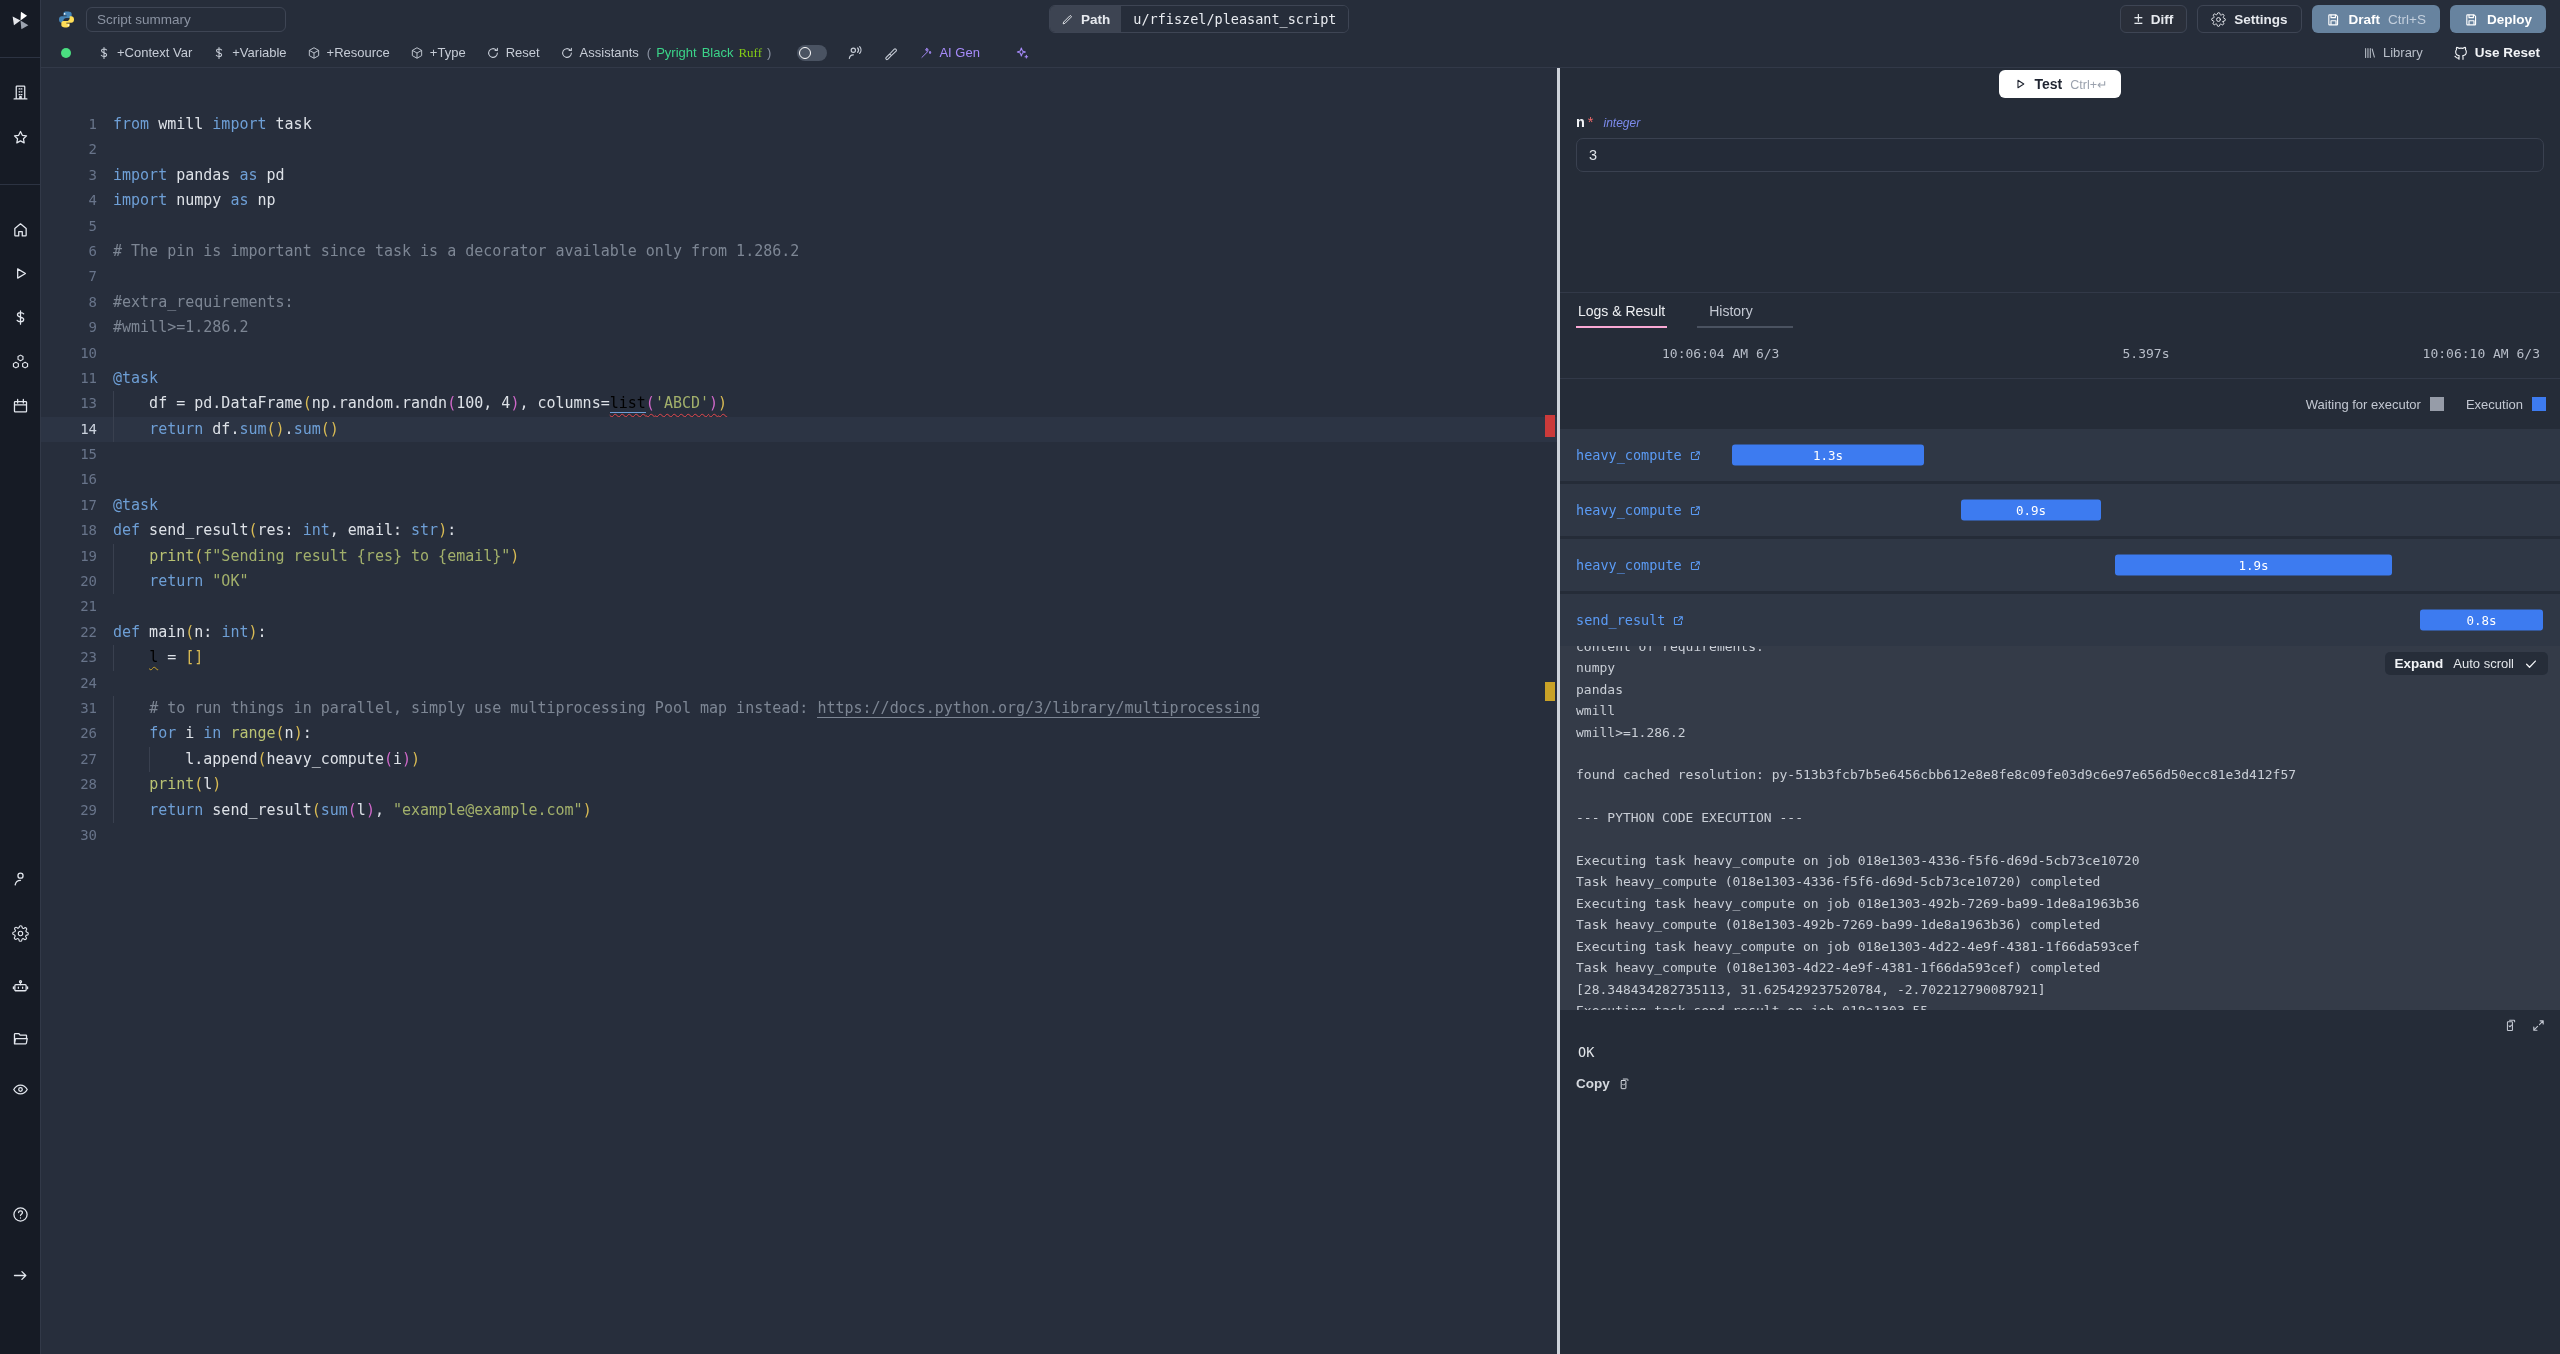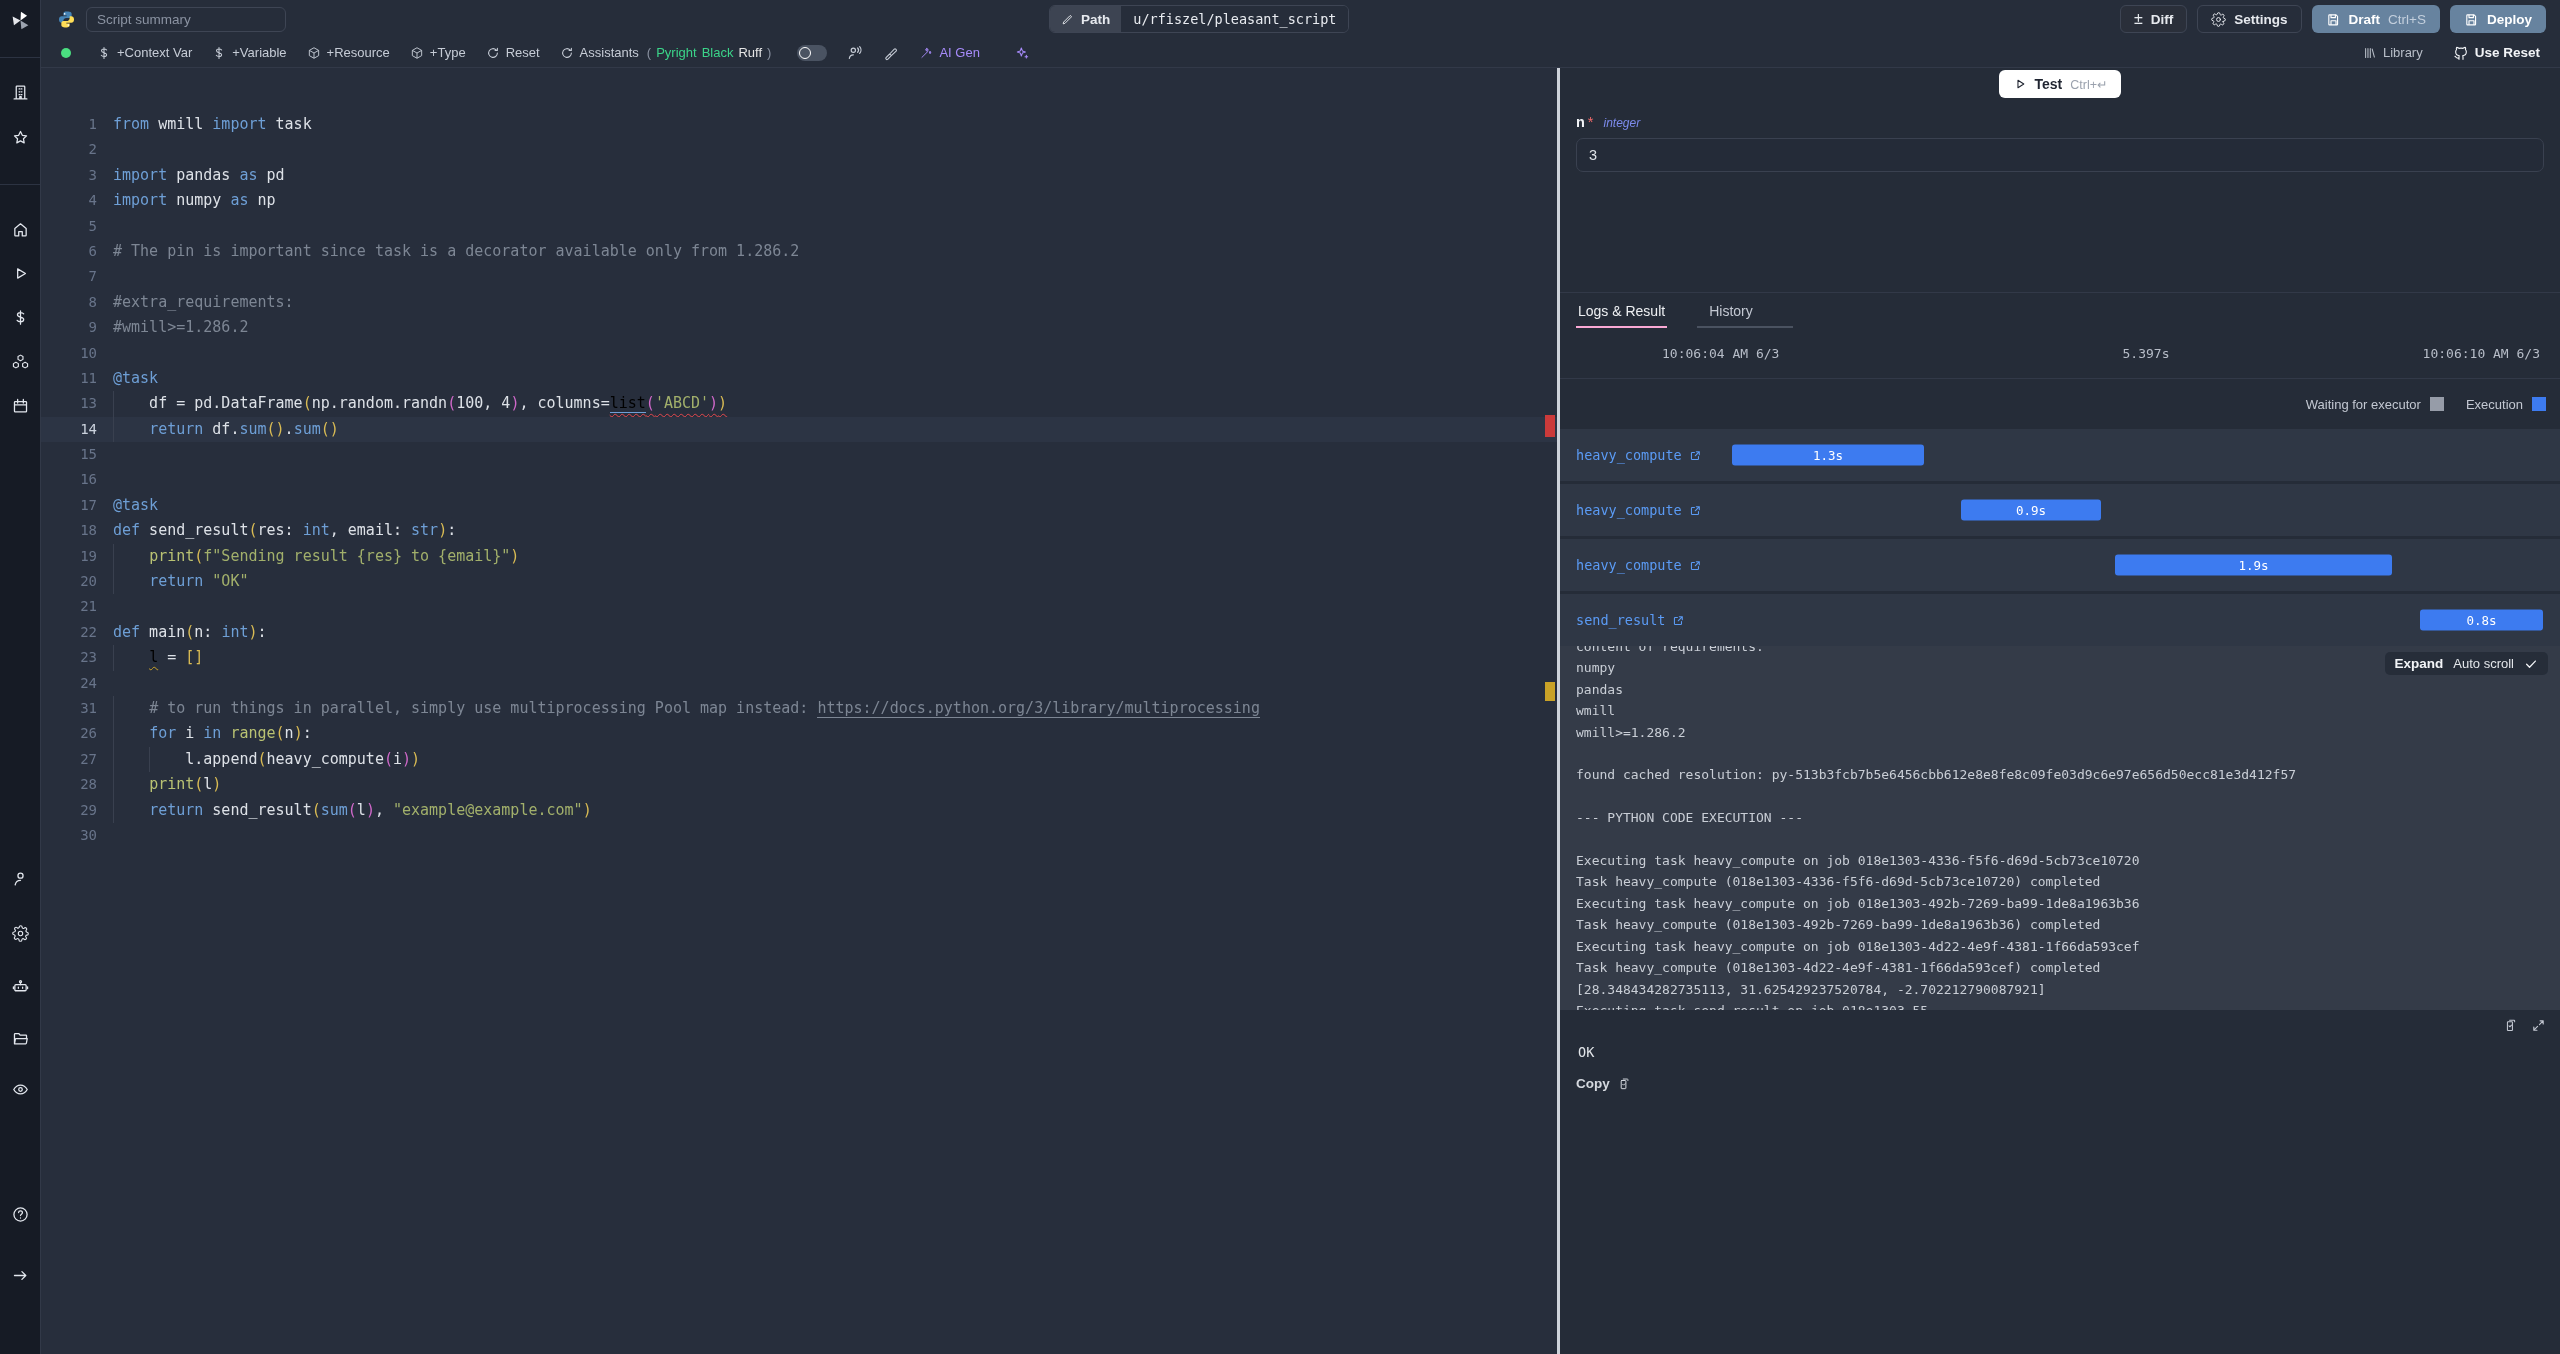--- a/index.html
+++ b/index.html
@@ -41,21 +41,21 @@
   .pm-glyph { font-size:16px; font-weight:400; line-height:1; }
 
   .toolbar { height:30px; display:flex; align-items:center; padding:0 12px; gap:20px;
              font-size:13px; color:#c6ccd6; border-bottom:1px solid #323948; }
   .status-dot { width:10px; height:10px; border-radius:50%; background:#4ade80; margin:0 6px 0 8px; }
   .tb-item { display:inline-flex; align-items:center; gap:6px; cursor:pointer; white-space:nowrap; }
   .tb-item .ic { width:14px; height:14px; }
   .assist-langs { display:inline-flex; gap:5px; margin-left:2px; }
   .paren { color:#8b93a2; }
   .lang-ok { color:#3bd489; }
-  .lang-ruff { color:#e5e5e5; }
+  .lang-ruff { color:#84cc16;font-family:Liberation Serif, serif; }
   .toggle { width:30px; height:16px; border-radius:9px; background:#4a5362; position:relative; cursor:pointer; margin-left:6px; }
   .toggle .knob { position:absolute; left:2px; top:2px; width:12px; height:12px; border-radius:50%;
                   border:1.8px solid #fff; background:transparent; }
   .ai { color:#a78bfa; }
   .toolbar-right { margin-left:auto; display:flex; align-items:center; gap:30px; padding-right:8px; }
   .vscode { color:#f2f4f7; font-weight:700; font-size:13.5px; }
   .library { color:#b9bfc9; }
 
   
   .content { flex:1; display:flex; min-height:0; }

